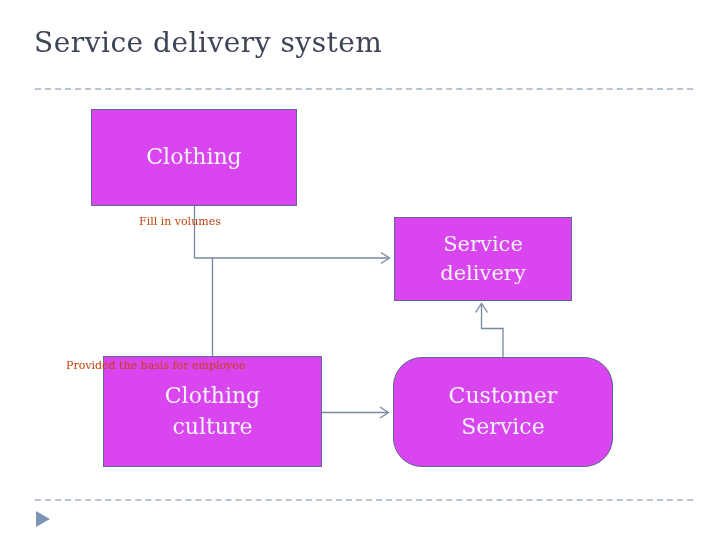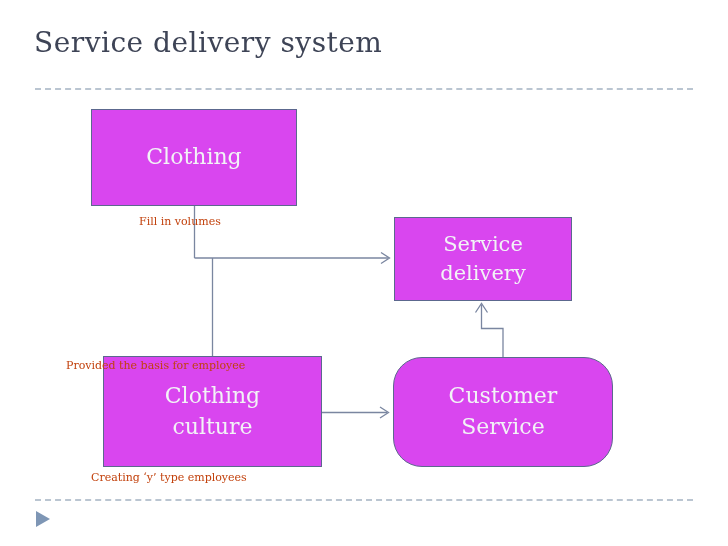--- a/index.html
+++ b/index.html
@@ -116,19 +116,18 @@
   <div class="box" id="box-customer-service">
     <span class="box-label">Customer
 Service</span>
   </div>
 
   <div class="ann" id="ann-fill">Fill in volumes</div>
 
   <div class="ann" id="ann-provided">Provided the basis for employee</div>
 
 
-  <div class="ann" id="ann-creating">Creating ‘y’ type employees</div>
 
   <div class="divider bottom"></div>
 
   <div class="footer-marker"></div>
 
 </div>
 
 </body></html>

